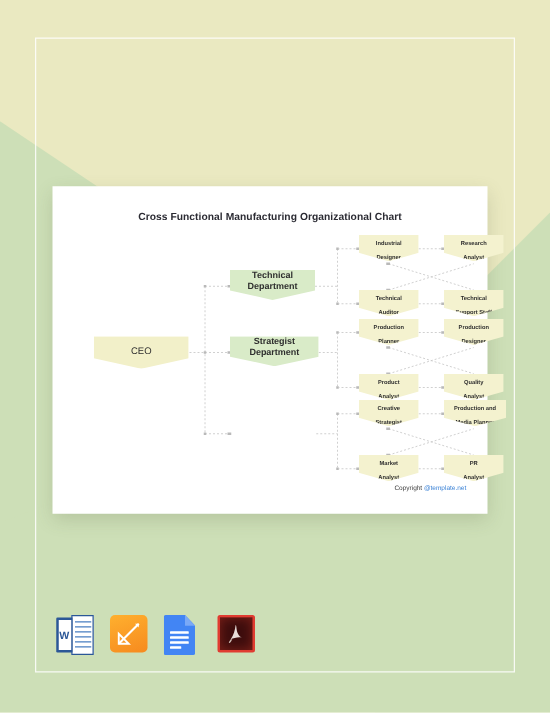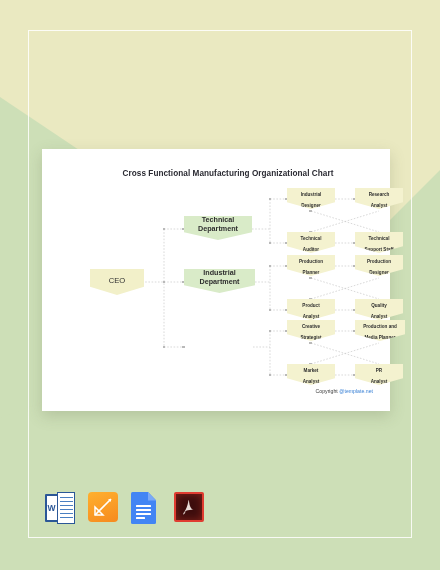--- a/index.html
+++ b/index.html
@@ -38,21 +38,21 @@
     pointer-events: none;
   }
   
   .doc-card {
     position: absolute; left: 42px; top: 149px;
     width: 348px; height: 262px;
     background: #ffffff;
     box-shadow: 0 5px 14px rgba(90,100,70,0.22);
   }
   .doc-title {
-    position: absolute; left: 12px; top: 20px; width: 348px;
+    position: absolute; left: 0; top: 20px; width: 348px;
     text-align: center;
     font-size: 8.2px; font-weight: bold; color: #2b2b33;
     letter-spacing: 0.05px;
   }
   .copyright {
     position: absolute; right: 17px; bottom: 17px;
     font-size: 5.2px; color: #3a3a3a;
   }
   .copyright .link { color: #3b82d6; }
 
@@ -249,29 +249,29 @@
       <div class="jdot" style="left:311px;    top:159.7px;"></div>
       <div class="jdot" style="left:311px;    top:180.7px;"></div>
       <div class="jdot" style="left:311px;    top:224.7px;"></div>
       <div class="jdot" style="left:267px;    top:60.7px;"></div>
       <div class="jdot" style="left:267px;    top:81.7px;"></div>
       <div class="jdot" style="left:267px;    top:127.7px;"></div>
       <div class="jdot" style="left:267px;    top:148.7px;"></div>
       <div class="jdot" style="left:267px;    top:192.7px;"></div>
       <div class="jdot" style="left:267px;    top:213.7px;"></div>
 
-      <div class="node ceo" style="left:48px; top:120px; width:54px; height:26px;">
+      <div class="node ceo" style="left:33px; top:120px; width:76px; height:26px;">
         <span>CEO</span>
       </div>
 
       <div class="node dept" style="left:142px; top:67px; width:68px; height:24px;">
         <span>Technical Department</span>
       </div>
       <div class="node dept" style="left:142px; top:120px; width:71px; height:24px;">
-        <span>Industrial Department</span>
+        <span>Strategist Department</span>
       </div>
 
       <div class="node role" style="left:245px; top:39px; width:48px; height:21px;">
         <span>
           <span>Industrial</span><br>
           <span>Designer</span>
         </span>
       </div>
       <div class="node role" style="left:313px; top:39px; width:48px; height:21px;">
         <span>

